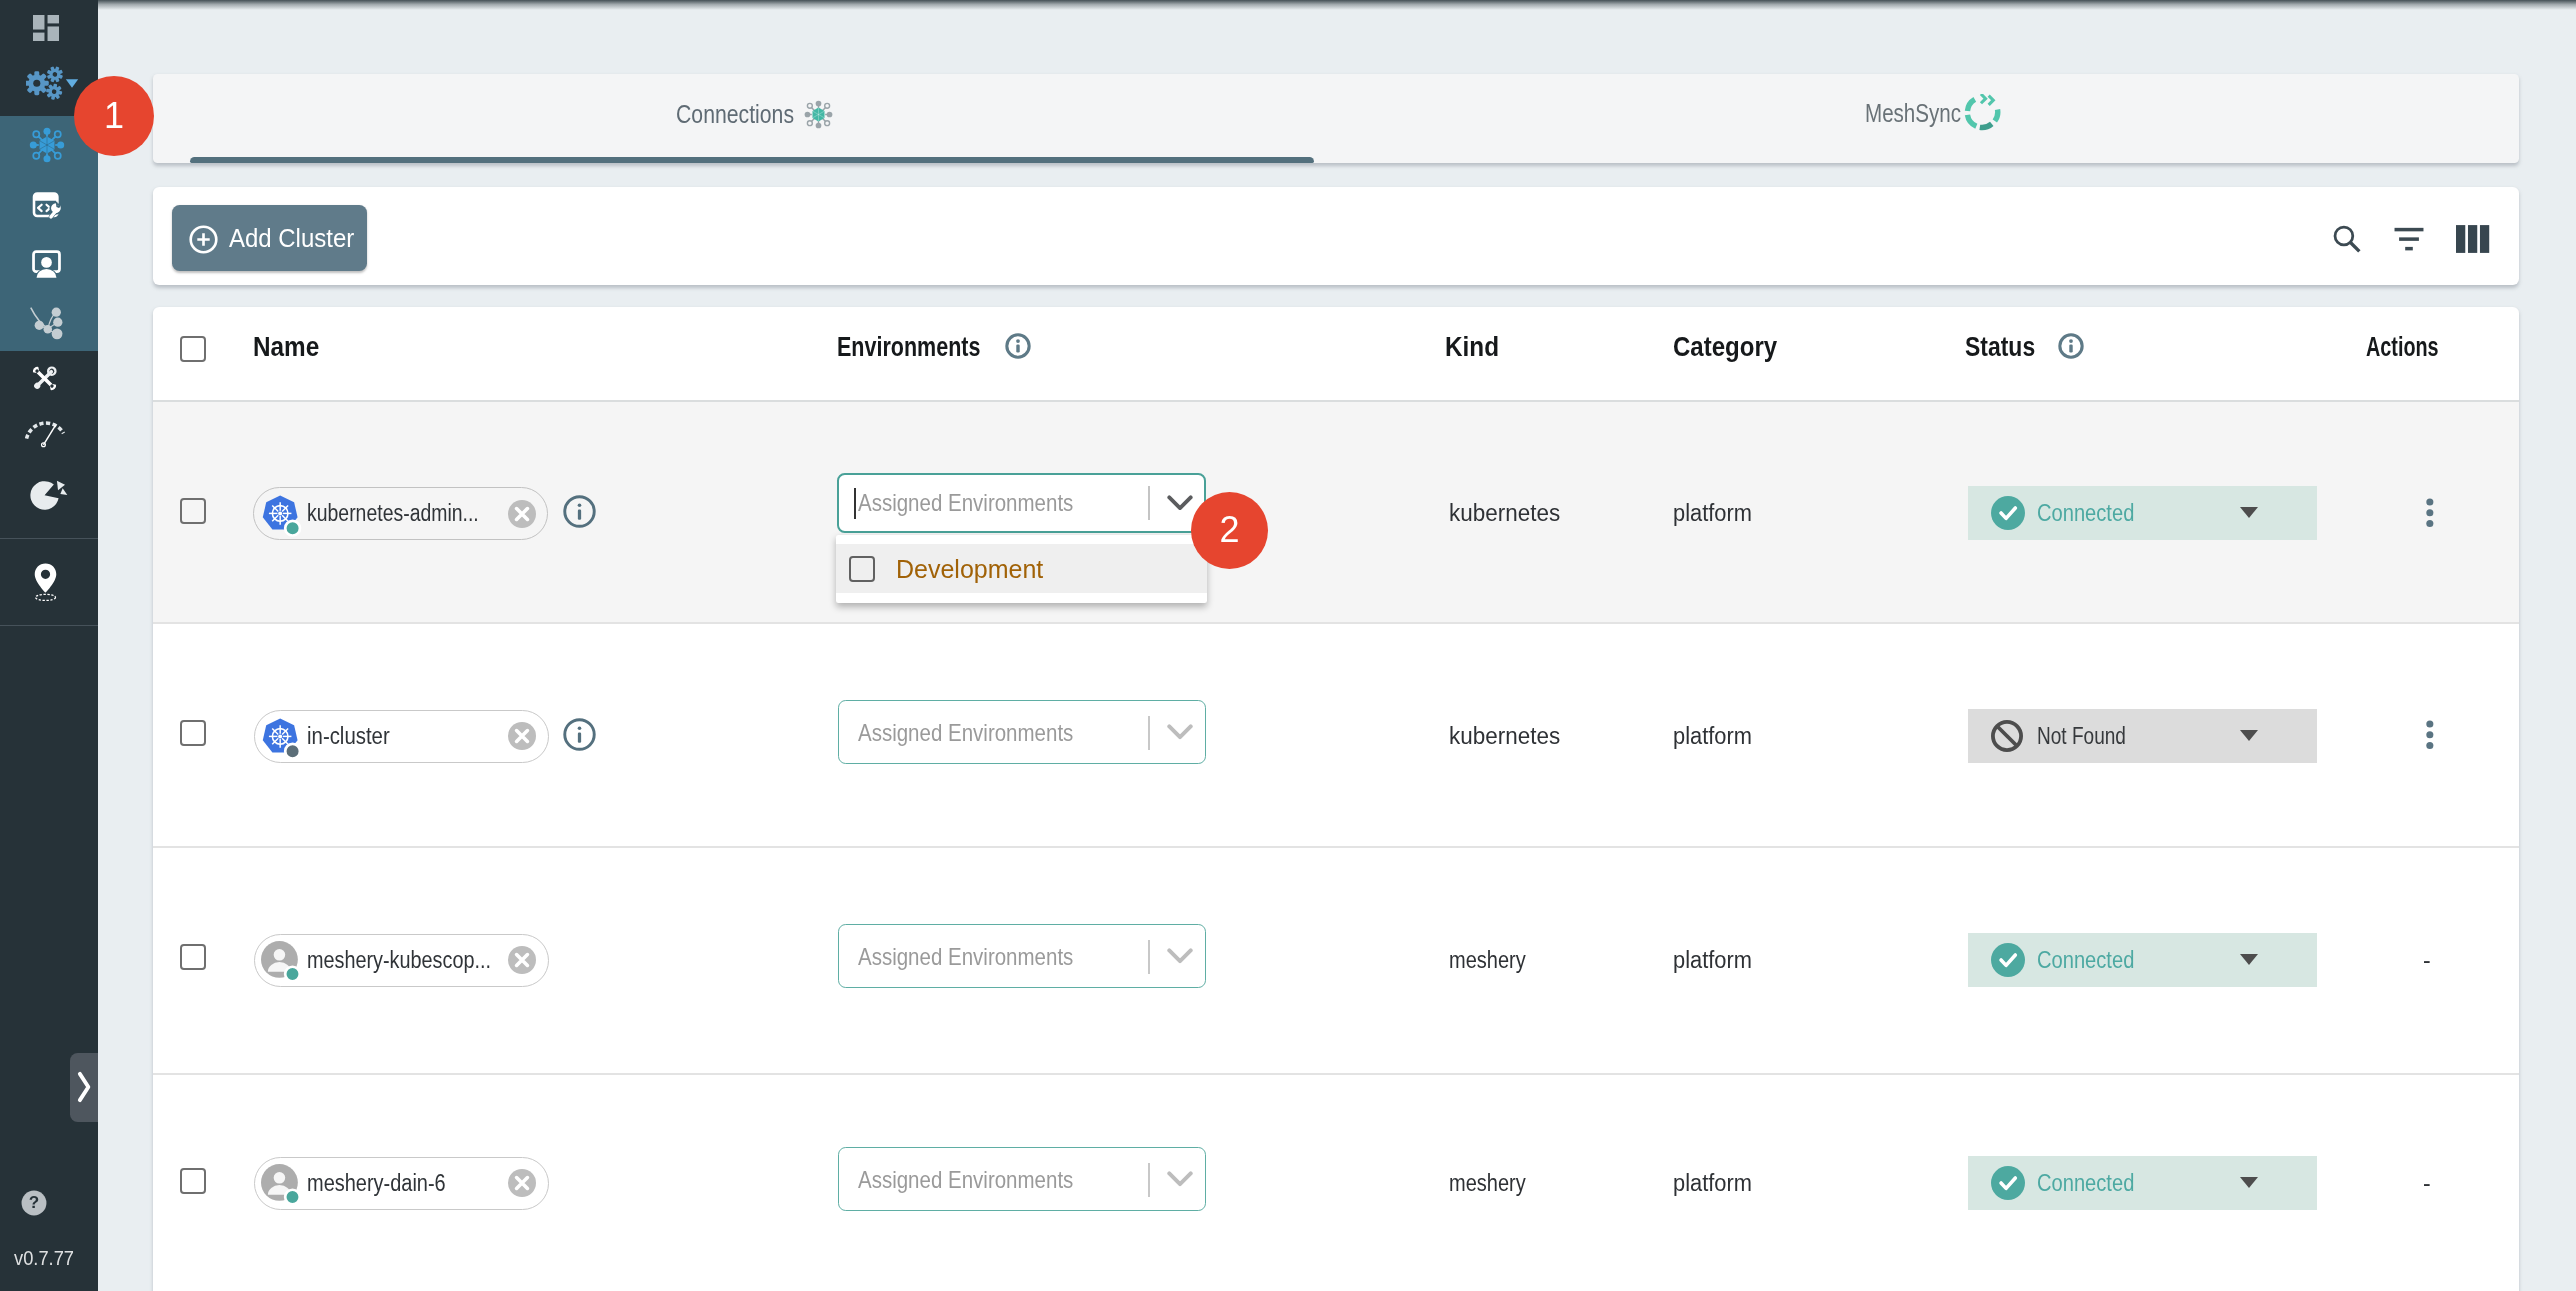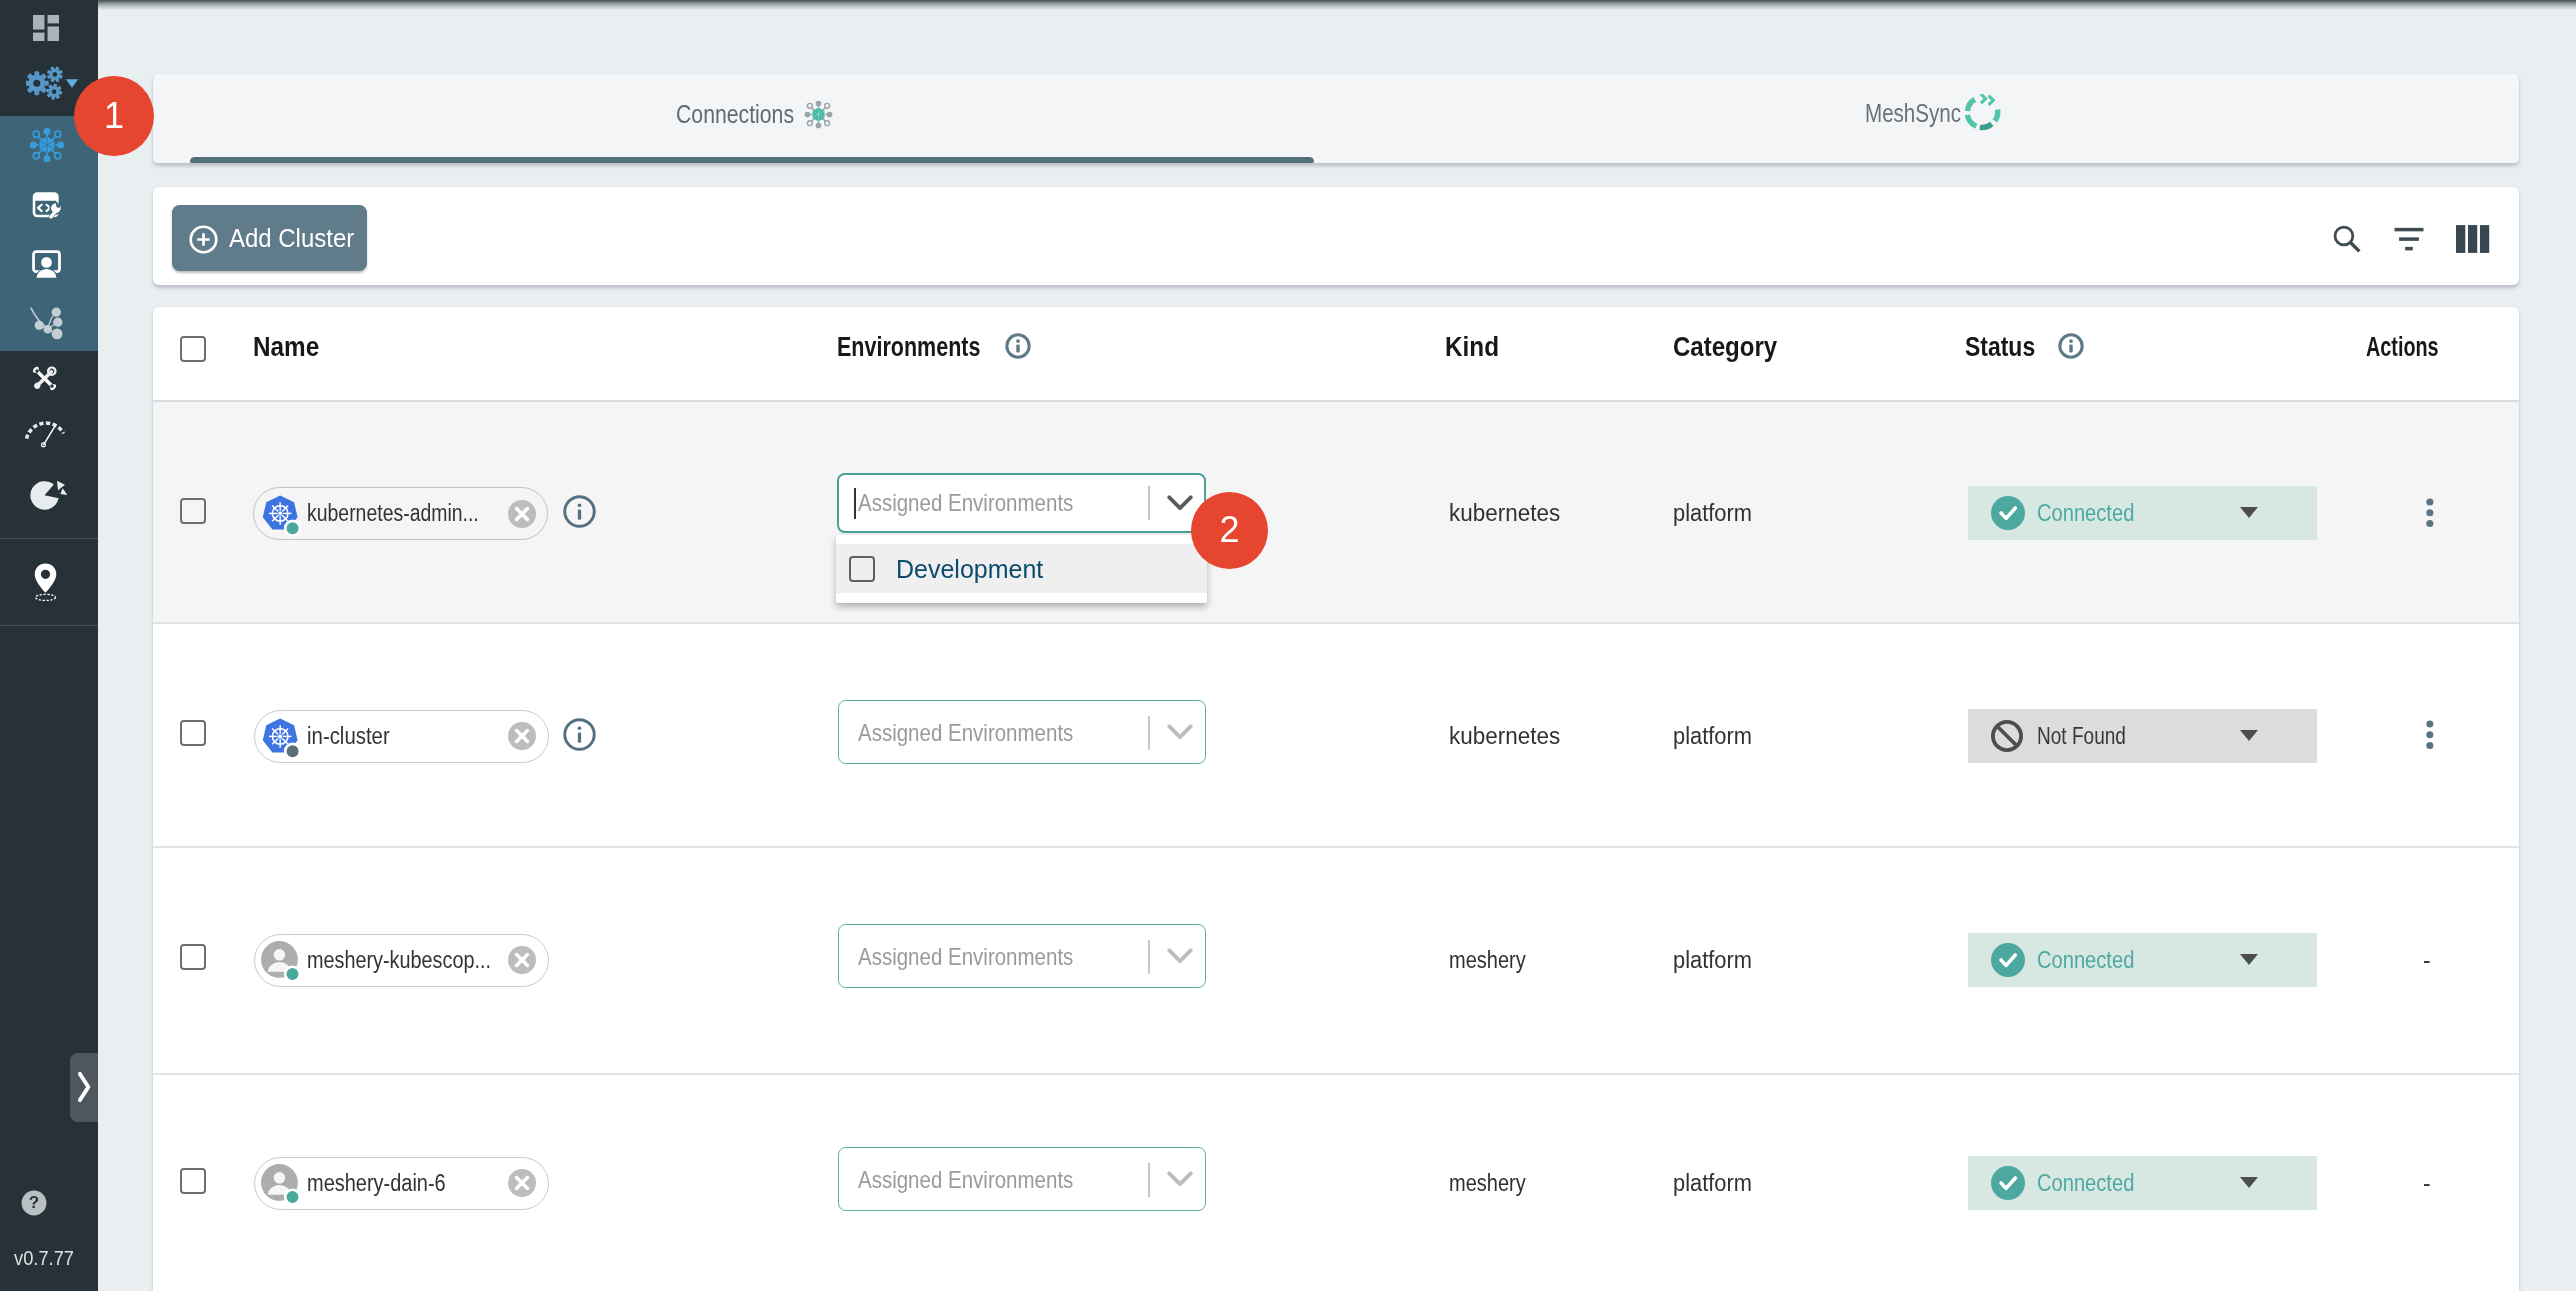--- a/index.html
+++ b/index.html
@@ -294,21 +294,21 @@
 <svg class="a" style="left:2426px;top:498px" width="7.7" height="31" viewBox="0 0 10 40">
     <g fill="#5A7482">
       <circle cx="5" cy="5" r="4.6"></circle>
       <circle cx="5" cy="19" r="4.6"></circle>
       <circle cx="5" cy="33" r="4.6"></circle>
     </g>
   </svg>
 <div class="a" style="left:836px;top:535px;width:371px;height:68px;background:#fff;border-radius:2.3px;box-shadow:0 3.1px 7px rgba(0,0,0,0.28)"></div>
 <div class="a" style="left:836px;top:544px;width:371px;height:49px;background:#EFEFEF"></div>
 <div class="ck" style="left:849px;top:556px;border-color:#616161"></div>
-<div class="t" style="left:896px;top:546px;height:46px;line-height:46px;font-size:25px;color:#0c4a6e;font-weight:normal;letter-spacing:0;transform:scaleX(1.0)">Development</div>
+<div class="t" style="left:896px;top:546px;height:46px;line-height:46px;font-size:25px;color:#a16207;font-weight:normal;letter-spacing:0;transform:scaleX(1.0)">Development</div>
 <div class="a" style="left:1191px;top:492px;width:77px;height:77px;border-radius:50%;background:#E6452F"></div>
 <div class="t" style="left:1191px;top:507px;width:77px;height:46px;line-height:46px;font-size:36px;color:#fff;text-align:center">2</div>
 <div class="ck" style="left:180px;top:720px"></div>
 <div class="chip" style="left:254px;top:710px"></div>
 <svg class="a" style="left:260px;top:717px" width="45" height="45" viewBox="0 0 58 58">
     <g transform="translate(26,25)">
       <polygon points="0,-23 17.98,-14.34 22.42,5.12 9.98,20.72 -9.98,20.72 -22.42,5.12 -17.98,-14.34" fill="#3D74E0"></polygon>
       <circle cx="0" cy="0" r="10" fill="none" stroke="#fff" stroke-width="2"></circle>
       <circle cx="0" cy="0" r="2.6" fill="#fff"></circle>
       <line x1="0" y1="-3.5" x2="0" y2="-14.5" stroke="#fff" stroke-width="1.9"></line>

